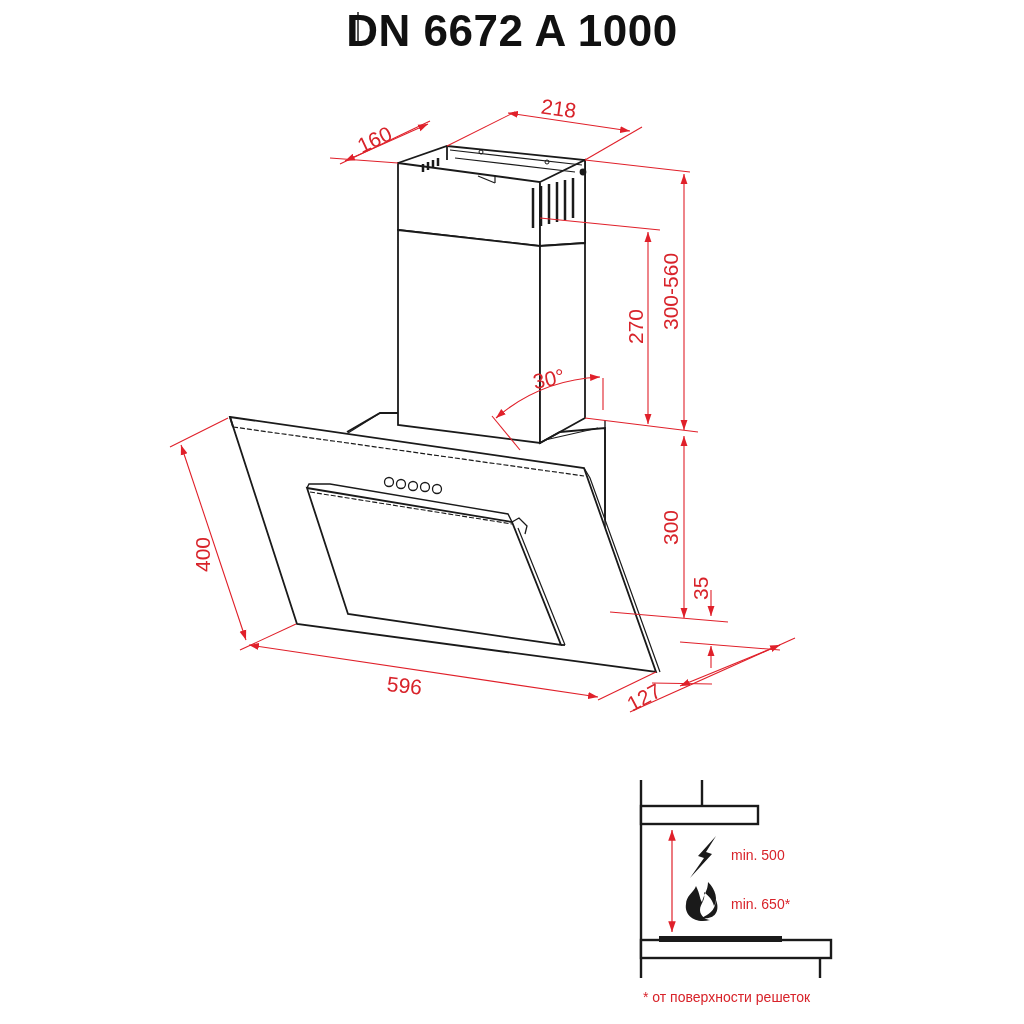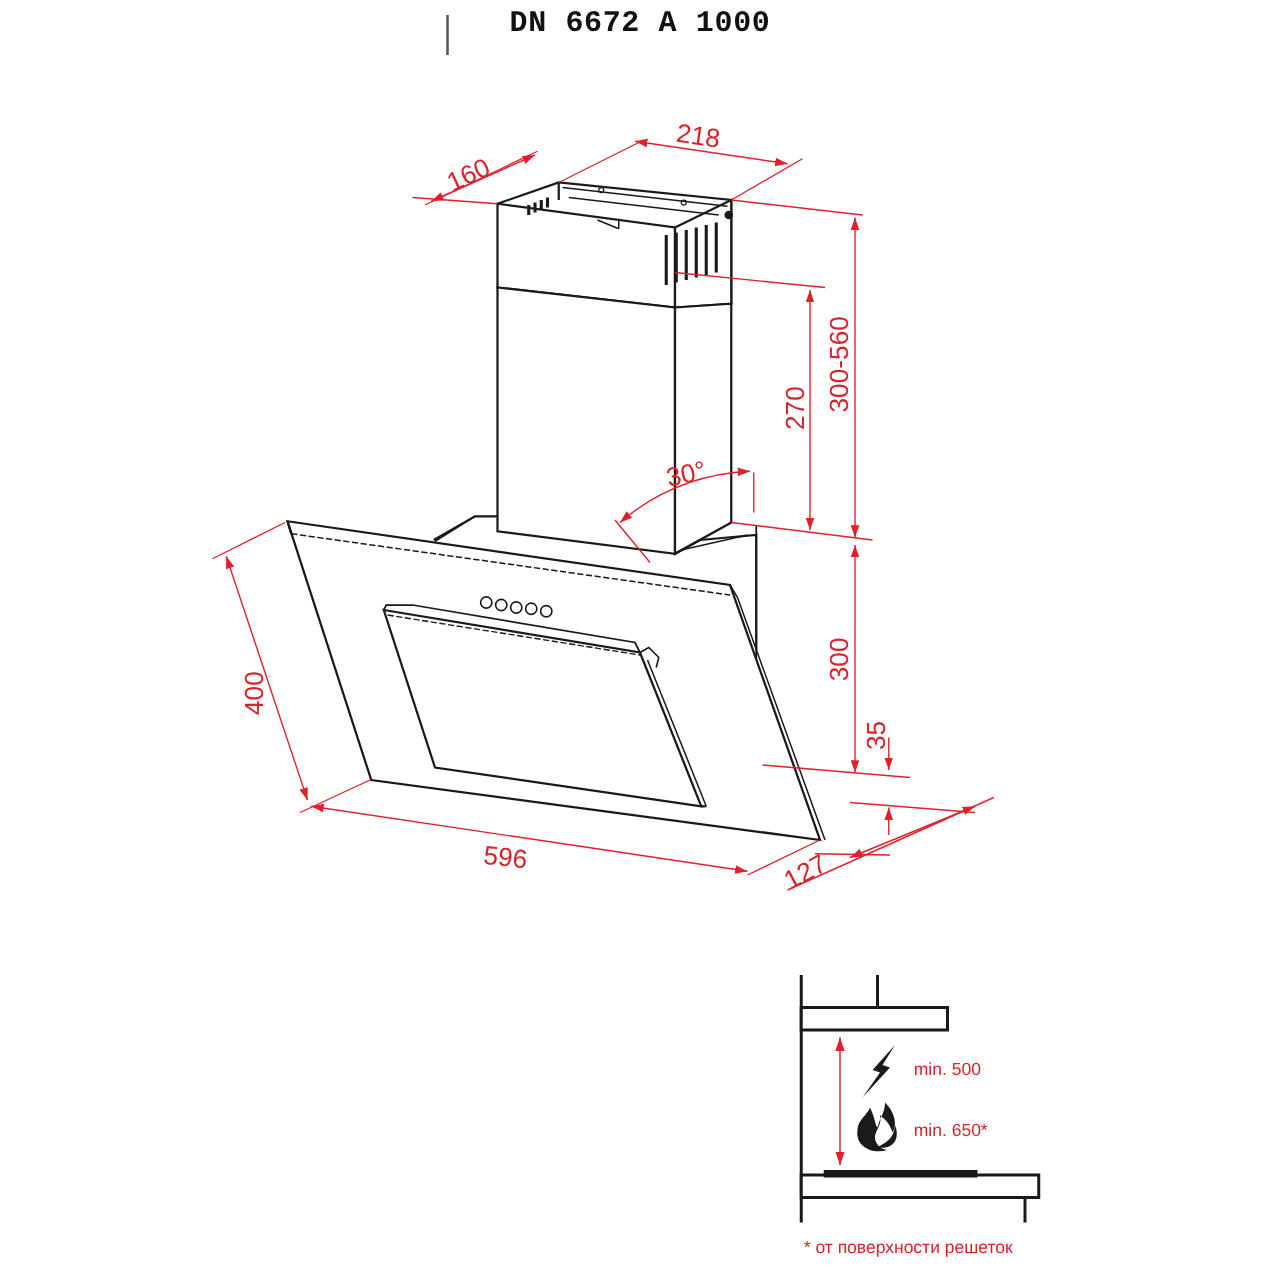--- a/index.html
+++ b/index.html
@@ -1,17 +1,17 @@
 <!DOCTYPE html>
 <html><head>
 <meta charset="utf-8">
 <style>
   html, body { margin: 0; padding: 0; background: #ffffff; }
   body { width: 1024px; height: 1024px; position: relative; overflow: hidden; font-family: "Liberation Sans", sans-serif; }
-  .title { position: absolute; left: 0; top: 6px; width: 1024px; text-align: center; font-family: Liberation Mono, monospace; font-weight: bold; font-size: 24px; color: #111; letter-spacing: 0.5px; }
+  .title { position: absolute; left: 0; top: 6px; width: 1024px; text-align: center; font-family: Liberation Sans, sans-serif; font-weight: bold; font-size: 44px; color: #111; letter-spacing: 0.5px; }
   .title-bar { position: absolute; left: 357px; top: 12px; width: 2px; height: 32px; background: #555; }
   svg { position: absolute; left: 0; top: 0; }
   .dim { font-family: "Liberation Sans", sans-serif; font-size: 21px; fill: #d8232a; }
   .note { font-family: "Liberation Sans", sans-serif; font-size: 14px; fill: #d8232a; }
 </style>
 </head>
 <body>
 
 <div class="title-bar"></div>
 <div class="title">DN 6672 A 1000</div>

